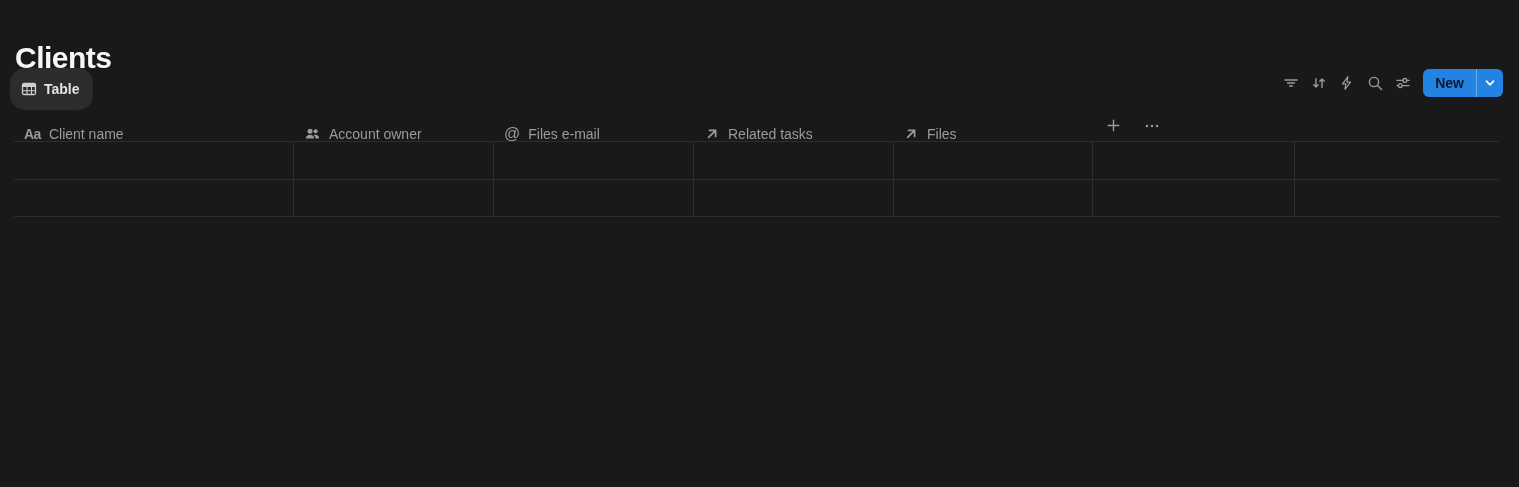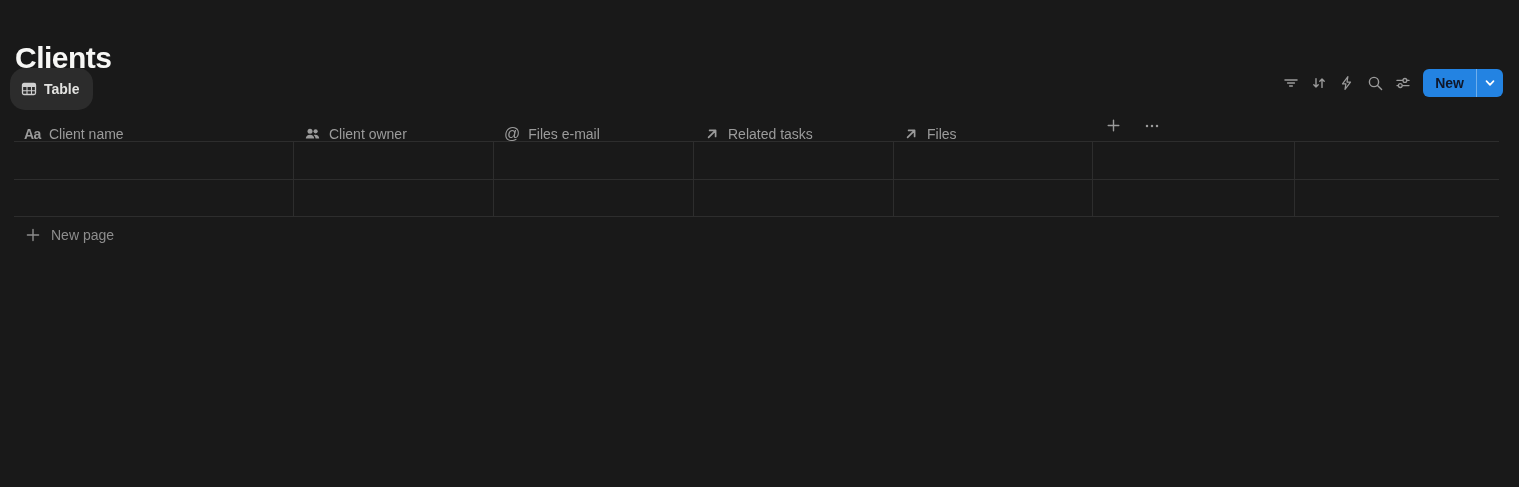--- a/index.html
+++ b/index.html
@@ -148,21 +148,21 @@
     </div>
     <div class="hcell col-2">
       <span>
         <svg width="17" height="16" viewBox="0 0 17 16">
           <circle cx="6" cy="5.3" r="2.5" fill="#9b9b9b"></circle>
           <path d="M1.8 12.6c0-2.4 1.9-3.9 4.2-3.9s4.2 1.5 4.2 3.9z" fill="#9b9b9b"></path>
           <circle cx="11.6" cy="5.3" r="2.1" fill="#9b9b9b"></circle>
           <path d="M11.2 8.8c2.2 0 4 1.4 4 3.8h-3.6c-.2-1.6-.9-2.9-2-3.6.5-.1 1-.2 1.6-.2z" fill="#9b9b9b"></path>
         </svg>
       </span>
-      <span class="hlabel">Client owner</span>
+      <span class="hlabel">Account owner</span>
     </div>
     <div class="hcell col-3">
       <span class="at-glyph">@</span>
       <span class="hlabel">Files e-mail</span>
     </div>
     <div class="hcell col-4">
       <span>
         <svg width="16" height="16" viewBox="0 0 16 16">
           <path d="M4.6 11.4 11.4 4.6 M5.6 4.4h6v6" stroke="#9b9b9b" stroke-width="1.7" stroke-linecap="round" stroke-linejoin="round" fill="none"></path>
         </svg>
@@ -209,21 +209,13 @@
   <div class="trow" style="height:37px;">
     <div class="tcell col-0"></div>
     <div class="tcell col-1"></div>
     <div class="tcell col-2"></div>
     <div class="tcell col-3"></div>
     <div class="tcell col-4"></div>
     <div class="tcell col-5"></div>
     <div class="tcell tcell-extra"></div>
   </div>
 
-  <div class="new-page-row">
-    <span>
-      <svg width="16" height="16" viewBox="0 0 16 16">
-        <path d="M8 2.4v11.2 M2.4 8h11.2" stroke="#8d8d8d" stroke-width="1.4" stroke-linecap="round"></path>
-      </svg>
-    </span>
-    <span>New page</span>
-  </div>
 </div>
 
 </body></html>

